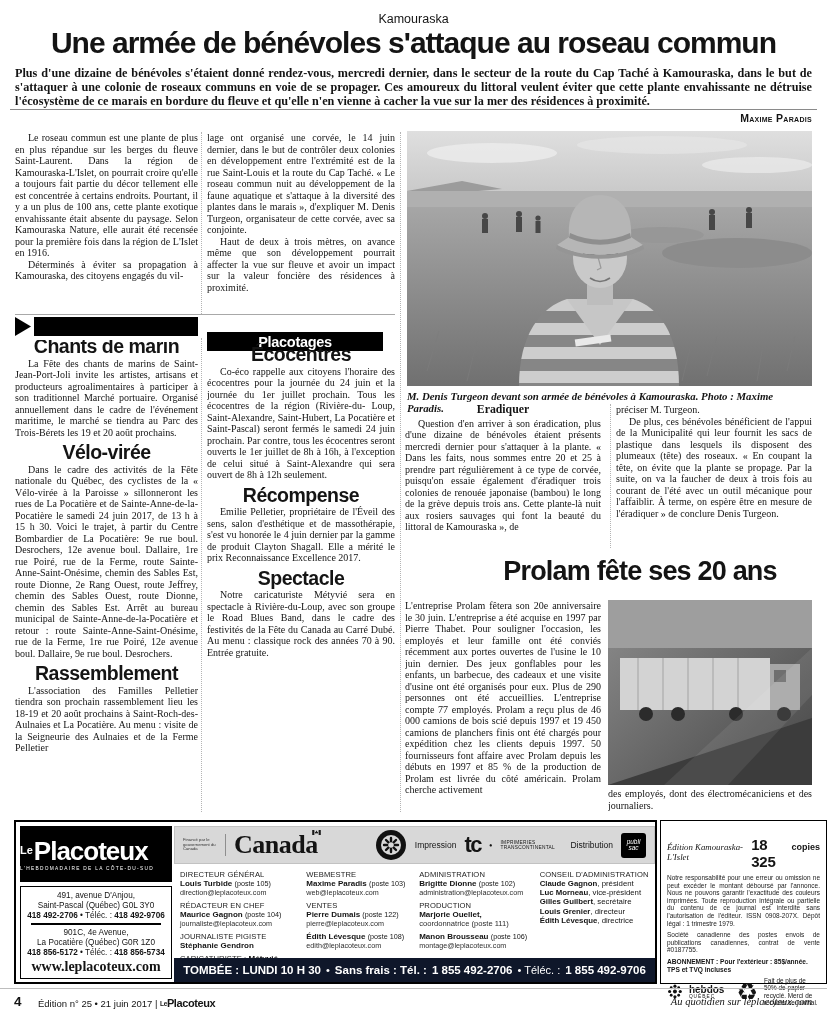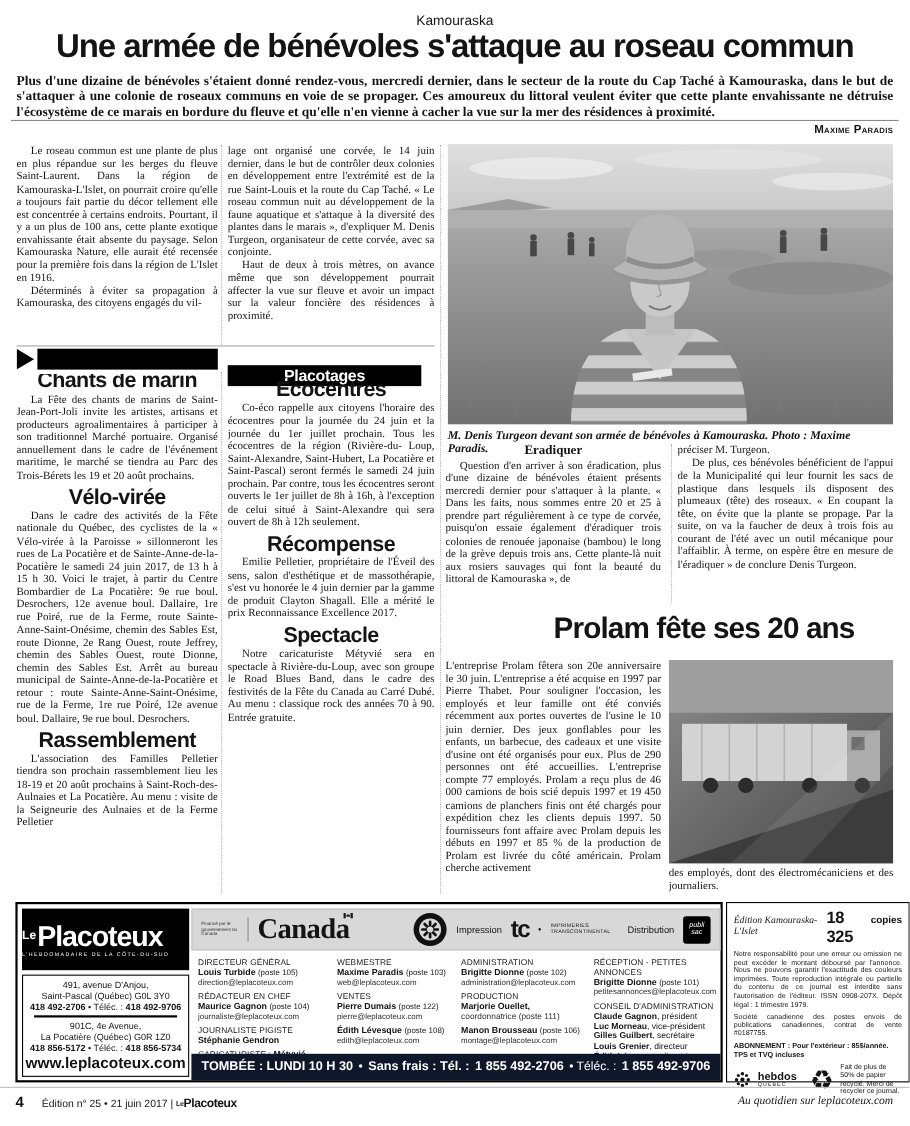--- a/index.html
+++ b/index.html
@@ -26,21 +26,21 @@
   .clip { overflow:hidden; }
   
   .mbox { border:2px solid #000; background:#fff; }
   .brandbox { background:#000; color:#fff; display:flex; flex-direction:column; align-items:flex-start; justify-content:center; }
   .brand-main { font-family:"Liberation Sans",sans-serif; font-weight:bold; font-size:26px; letter-spacing:-1px; line-height:26px; }
   .brand-le { font-size:11px; font-weight:bold; vertical-align:6px; letter-spacing:0; margin-right:1px; }
   .brand-tag { font-family:"Liberation Sans",sans-serif; font-size:4.8px; letter-spacing:1.3px; margin-top:2px; }
   .addrbox { border:1.5px solid #000; text-align:center; font-family:"Liberation Sans",sans-serif; font-size:8.2px; line-height:9.8px; padding-top:4px; }
   .addr-tel { font-weight:bold; }
   .addr-div { height:2px; background:#000; margin:3px 10px; }
-  .website { font-family:Liberation Sans, sans-serif; font-weight:bold; font-size:14px; margin-top:4px; }
+  .website { font-family:Liberation Serif, serif; font-weight:bold; font-size:14px; margin-top:4px; }
   .graybar { background:#d8d8d8; border:1px solid #c2c2c2; display:flex; align-items:center; gap:8px; padding:0 8px; }
   .govmark { font-size:4.2px; line-height:4.8px; width:34px; font-family:"Liberation Sans",sans-serif; color:#333; }
   .canada-word { font-family:"Liberation Serif",serif; font-weight:bold; font-size:26px; letter-spacing:-0.5px; position:relative; }
   .canada-flag { position:absolute; right:-3px; top:0px; width:9px; height:5px; }
   .lbl-small { font-family:"Liberation Sans",sans-serif; font-size:8.5px; }
   .tc { font-family:"Liberation Sans",sans-serif; font-weight:bold; font-size:22px; letter-spacing:-1.5px; }
   .tiny2line { font-family:"Liberation Sans",sans-serif; font-size:4.8px; line-height:5.4px; letter-spacing:0.3px; }
   .publisac { width:25px; height:25px; background:#000; color:#fff; font-style:italic; font-family:"Liberation Sans",sans-serif; font-size:6.5px; line-height:6.5px; display:flex; flex-direction:column; align-items:center; justify-content:center; border-radius:3px; }
   .staffgrid { display:flex; gap:9px; font-family:"Liberation Sans",sans-serif; }
   .staffcol { }
@@ -49,21 +49,21 @@
   .staff-role:empty { display:none; }
   .staff-person { font-size:8px; }
   .staff-name { font-weight:bold;margin-top:44px; }
   .staff-note { font-size:7.2px; }
   .staff-email { font-size:7.2px; color:#2d2d2d; }
   .staff-email:empty { display:none; }
   .member { font-size:7.8px; line-height:9.2px; }
   .tombee { background:#0f172a; color:#fff; font-family:"Liberation Sans",sans-serif; font-size:11px; display:flex; align-items:center; justify-content:center; gap:5px; white-space:nowrap; }
   .tombee .b { font-weight:bold; font-size:11.5px; }
   
-  .infobox { border:1.5px solid #000; padding:5px 6px; font-family:"Liberation Sans",sans-serif; }
+  .infobox { border:1.5px solid #000; padding:15px 6px; font-family:"Liberation Sans",sans-serif; }
   .edline { display:flex; align-items:baseline; gap:4px; border-bottom:0; margin-bottom:4px; }
   .edlabel { font-family:"Liberation Serif",serif; font-style:italic; font-size:8.8px; }
   .edcopies { font-weight:bold; font-size:15px; letter-spacing:-0.3px; }
   .edsuffix { font-weight:bold; font-size:9px; }
   .legal { font-size:6.5px; line-height:7.6px; text-align:justify; margin-bottom:4px; color:#222; }
   .abon { font-size:6.6px; line-height:7.6px; font-weight:bold; margin-bottom:4px; }
   .logorow { display:flex; align-items:center; gap:6px; }
   .hebdos-name { font-weight:bold; font-size:10px; line-height:9px; }
   .hebdos-sub { font-size:4.8px; letter-spacing:1px; }
   .recycle { font-family:"DejaVu Sans",sans-serif; font-size:24px; line-height:24px; }
@@ -330,25 +330,20 @@
         <div class="staff-person"><span class="staff-name">Marjorie Ouellet,</span></div>
         <div class="staff-email" style="display:block; font-size:7.6px;">coordonnatrice (poste 111)</div>
       </div>
       <div class="staff-entry">
         <div class="staff-person"><span class="staff-name">Manon Brousseau</span> <span class="staff-note">(poste 106)</span></div>
         <div class="staff-email">montage@leplacoteux.com</div>
       </div>
     </div>
     <div class="staffcol" style="width:122px;">
       <div class="staff-entry">
-        <div class="staff-role">RÉCEPTION - PETITES ANNONCES</div>
-        <div class="staff-person"><span class="staff-name">Brigitte Dionne</span> <span class="staff-note">(poste 101)</span></div>
-        <div class="staff-email">petitesannonces@leplacoteux.com</div>
-      </div>
-      <div class="staff-entry">
         <div class="staff-role">CONSEIL D'ADMINISTRATION</div>
         <div class="member"><span class="staff-name">Claude Gagnon</span><span>, président</span></div>
         <div class="member"><span class="staff-name">Luc Morneau</span><span>, vice-président</span></div>
         <div class="member"><span class="staff-name">Gilles Guilbert</span><span>, secrétaire</span></div>
         <div class="member"><span class="staff-name">Louis Grenier</span><span>, directeur</span></div>
         <div class="member"><span class="staff-name">Édith Lévesque</span><span>, directrice</span></div>
       </div>
     </div>
   </div>
 

